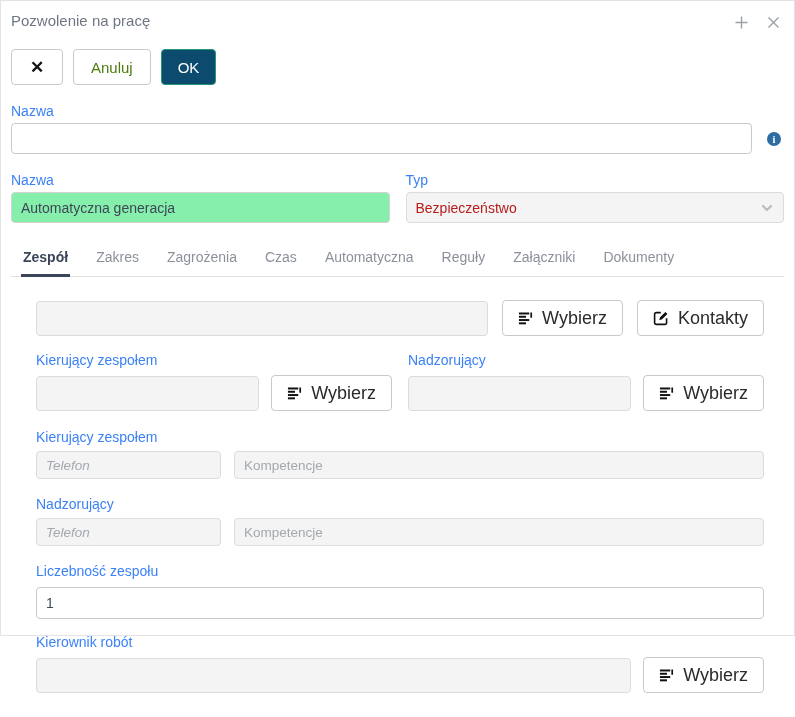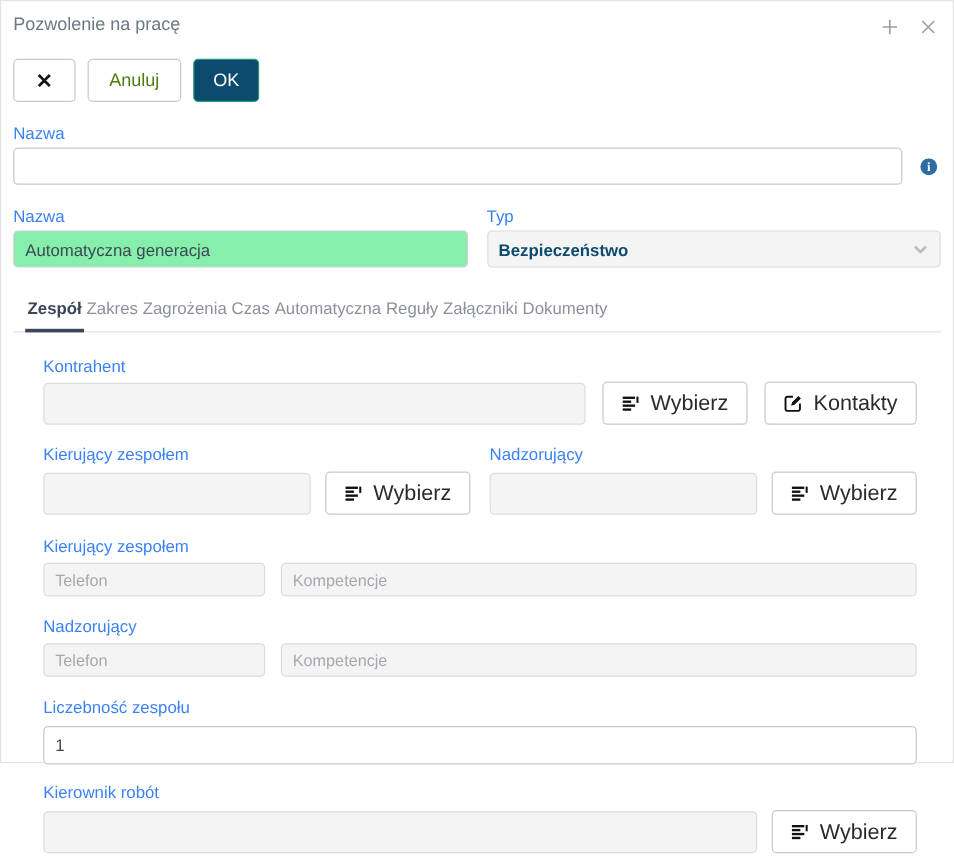--- a/index.html
+++ b/index.html
@@ -49,45 +49,45 @@
   .inp::placeholder { color:#a3a9b0; opacity:1; }
   .inp.readonly { background:#86efac; border-color:#d2d2d2; }
   .inp.disabled { background:#f4f4f4; border-color:#dcdcdc; color:#9aa0a6; }
   .nazwa-row { display:flex; align-items:center; gap:12px; }
   .nazwa-row .inp { flex:1; }
   .info-wrap { width:20px; display:flex; justify-content:center; }
   .cols-2 { display:flex; gap:16px; }
   .col { flex:1; min-width:0; }
   .select-box {
     height:31px; border:1px solid #dcdcdc; border-radius:4px; background:#f4f4f4;
-    display:flex; align-items:center; padding:0 9px; color:#0c4a6e;font-weight:bold;
+    display:flex; align-items:center; padding:0 9px; color:#b91c1c;
   }
   .select-box .sel-text { flex:1; }
   
-  .tabs { display:flex; padding:0 2px 0 10px; margin-top:21px; border-bottom:1px solid #e2e2e2; }
+  .tabs { display:flex; gap:24px; padding:0 2px 0 10px; margin-top:21px; border-bottom:1px solid #e2e2e2; }
   .tab {
     padding:5px 2px 9px 2px; color:#8b919b; font-size:14px; cursor:pointer;
     border-bottom:3px solid transparent; margin-bottom:-1px; white-space:nowrap;
   }
   .tab.active { color:#3b4559; font-weight:700; border-bottom-color:#3b4559; }
   
   .pane { padding:19px 20px 0 25px; }
   .row { display:flex; align-items:center; gap:14px; }
   .row .inp { flex:1; }
   .inp-lg { height:35px; }
   .inp-sm { height:28px; font-size:13.5px; }
   .btn-icon {
     height:36px; background:#fff; border:1px solid #c9c9c9; border-radius:4px;
     display:inline-flex; align-items:center; gap:9px; padding:0 15px;
     font-family:"Liberation Sans", sans-serif; font-size:18px; color:#2b2b2b; cursor:pointer; white-space:nowrap;
     flex:0 0 auto;
   }
   .grp { margin-top:15px; }
   .grp-sm { margin-top:16px; }
-  .tel { flex:0 0 185px !important; }
+  .tel { flex:0 0 185px !important;font-style:italic; }
   .mt4 { margin-top:4px; }
   svg { display:block; }
 </style>
 </head>
 <body>
 
 <div class="dialog">
 
   <div class="dlg-header">
     <div class="dlg-title">Pozwolenie na pracę</div>
@@ -150,21 +150,20 @@
       <div class="tab">Zagrożenia</div>
       <div class="tab">Czas</div>
       <div class="tab">Automatyczna</div>
       <div class="tab">Reguły</div>
       <div class="tab">Załączniki</div>
       <div class="tab">Dokumenty</div>
     </div>
 
     <div class="pane">
 
-      <label class="field-label">Kontrahent</label>
       <div class="row mt4">
         <input class="inp inp-lg disabled" type="text" disabled="" value="" style="">
         <button class="btn-icon">
           <span>
             <svg width="15" height="15" viewBox="0 0 16 16" fill="#111">
               <rect x="1" y="1.6" width="11" height="2.1"></rect>
                 <rect x="1" y="5.1" width="7.5" height="2.1"></rect>
               <rect x="1" y="8.6" width="11" height="2.1"></rect>
                 <rect x="1" y="12.1" width="7.5" height="2.1"></rect>
               <rect x="13.2" y="1.6" width="1.8" height="5.6"></rect>

